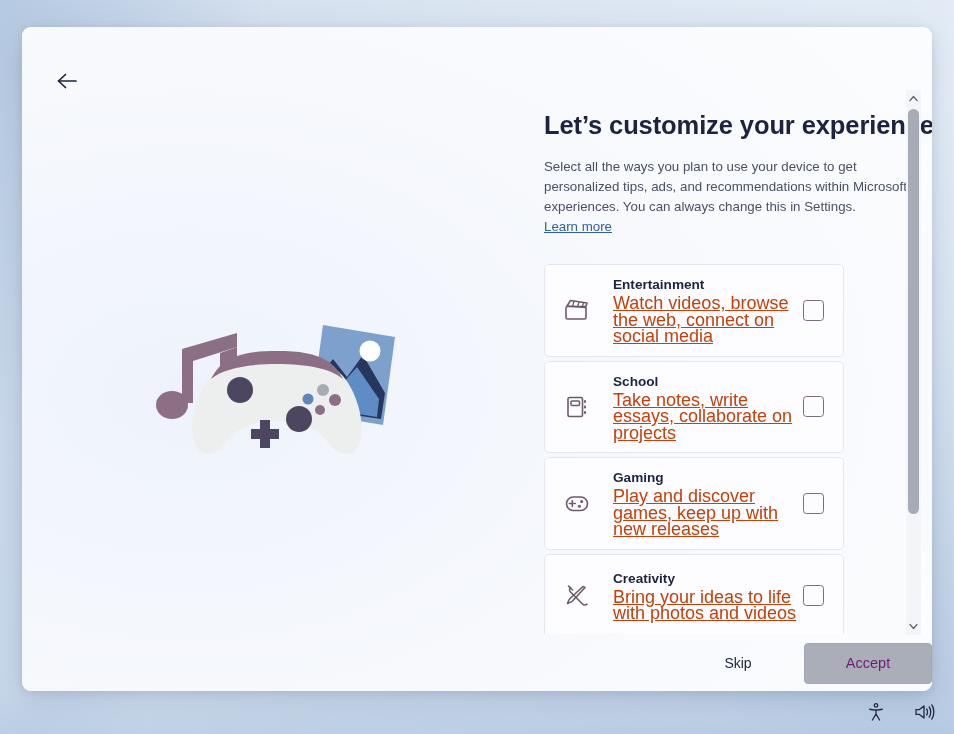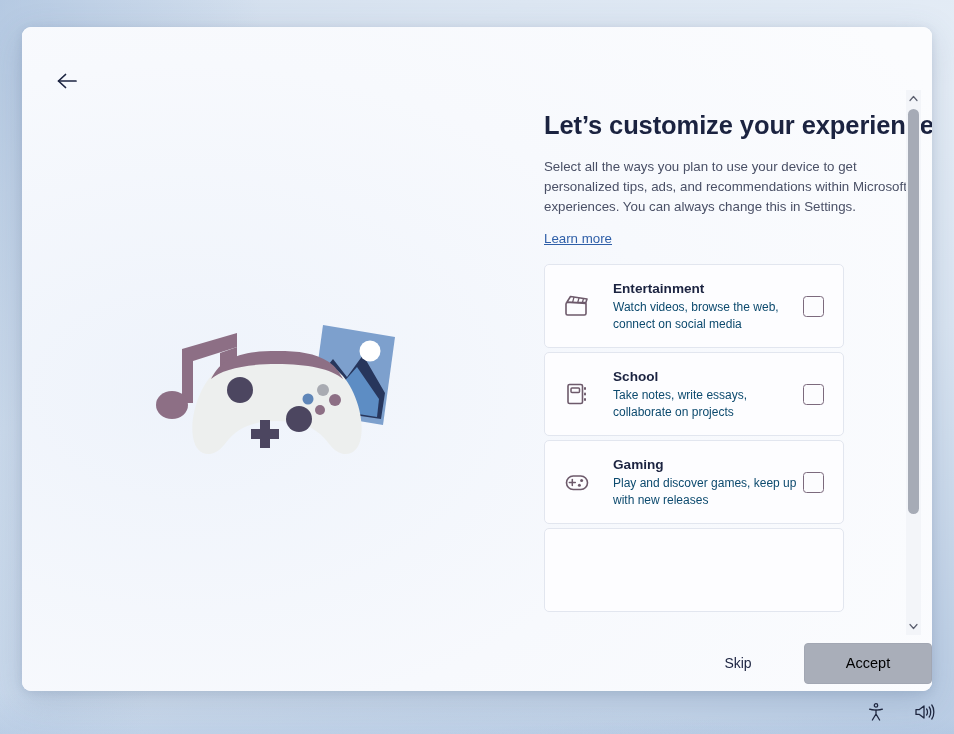--- a/index.html
+++ b/index.html
@@ -58,21 +58,21 @@
   .page-title {
     position: absolute; left: 22px; top: 22px;
     font-size: 25.5px; font-weight: 600; color: #1b2340;
     letter-spacing: -.1px; white-space: nowrap;
   }
   .page-desc {
     position: absolute; left: 22px; top: 68px; width: 385px;
     font-size: 13.3px; line-height: 20px; color: #4a5066;
   }
   .learn-more {
-    position: absolute; left: 22px; top: 142px;
+    position: absolute; left: 22px; top: 130px;
     font-size: 13.3px; color: #2f5fa8; text-decoration: underline; cursor: pointer;
   }
 
   
   .cards-viewport {
     position: absolute; left: 22px; top: 175px;
     width: 362px; height: 370px; overflow: hidden;
   }
   .card {
     width: 300px; min-height: 84px;
@@ -87,21 +87,21 @@
   .card-icon {
     width: 44px; min-width: 44px; height: 44px;
     display: flex; align-items: center; justify-content: center;
     color: #6d5a6b;
   }
   .card-text { flex: 1; padding-left: 14px; padding-right: 6px; }
   .card-title {
     font-size: 13.6px; font-weight: 600; color: #1b2340;
     margin-bottom: 2px; line-height: 17px;
   }
-  .card-desc { font-size: 12px; line-height: 16.5px; color: #0c4a6e; }
+  .card-desc { font-size: 18px; line-height: 16.5px; color: #c2410c; text-decoration: underline; }
   .card-check {
     width: 21px; height: 21px; min-width: 21px;
     border: 1.4px solid #7c6a7d; border-radius: 3.5px;
     background: #fcfcfe; margin-right: 7px; cursor: pointer;
   }
 
   
   .scrollbar {
     position: absolute; left: 884px; top: 63px;
     width: 15px; height: 545px;
@@ -130,21 +130,21 @@
     background: transparent; border: none;
     font-size: 14px; color: #1b2340; cursor: pointer;
     font-family: "Liberation Sans", sans-serif;
     display: flex; align-items: center; justify-content: center;
     border-radius: 4px;
   }
   .btn-accept {
     width: 128px; height: 41px;
     background: #a9aeb9; border: 1px solid #a2a7b3;
     border-radius: 4px;
-    font-size: 14.5px; color: #000000;
+    font-size: 14.5px; color: #701a75;
     font-family: "Liberation Sans", sans-serif;
     display: flex; align-items: center; justify-content: center;
     cursor: default;
   }
 
   
   .tray {
     position: absolute; right: 14px; bottom: 6px;
     display: flex; align-items: center; gap: 16px;
   }
@@ -256,20 +256,34 @@
               <circle cx="16.4" cy="16.2" r="1.5" fill="#6d5a6b"></circle>
             </svg>
           </div>
           <div class="card-text">
             <div class="card-title">Gaming</div>
             <div class="card-desc">Play and discover games, keep up with new releases</div>
           </div>
           <div class="card-check"></div>
         </div>
 
+        <div class="card">
+          <div class="card-icon">
+            <svg width="28" height="28" viewBox="0 0 28 28">
+              <path d="M22 5.5 L9.5 19 C8 20.5 6 21 4.5 21.5 C5 20 5.5 18 7 16.5 L20 4.5 Z" fill="none" stroke="#6d5a6b" stroke-width="1.6" stroke-linejoin="round"></path>
+              <path d="M7.5 5.5 C6.2 6.8 6.2 8.8 7.5 10 L19.5 22 C20.8 23.3 22.8 23.3 24 22" fill="none" stroke="#6d5a6b" stroke-width="1.6" stroke-linecap="round"></path>
+              <path d="M5.5 4 L9.5 8" fill="none" stroke="#6d5a6b" stroke-width="1.6" stroke-linecap="round"></path>
+            </svg>
+          </div>
+          <div class="card-text">
+            <div class="card-title">Creativity</div>
+            <div class="card-desc">Bring your ideas to life with photos and videos</div>
+          </div>
+          <div class="card-check"></div>
+        </div>
 
         <div class="card">
           
         </div>
 
       </div>
     </div>
 
     <div class="scrollbar">
       <div class="sb-arrow">

